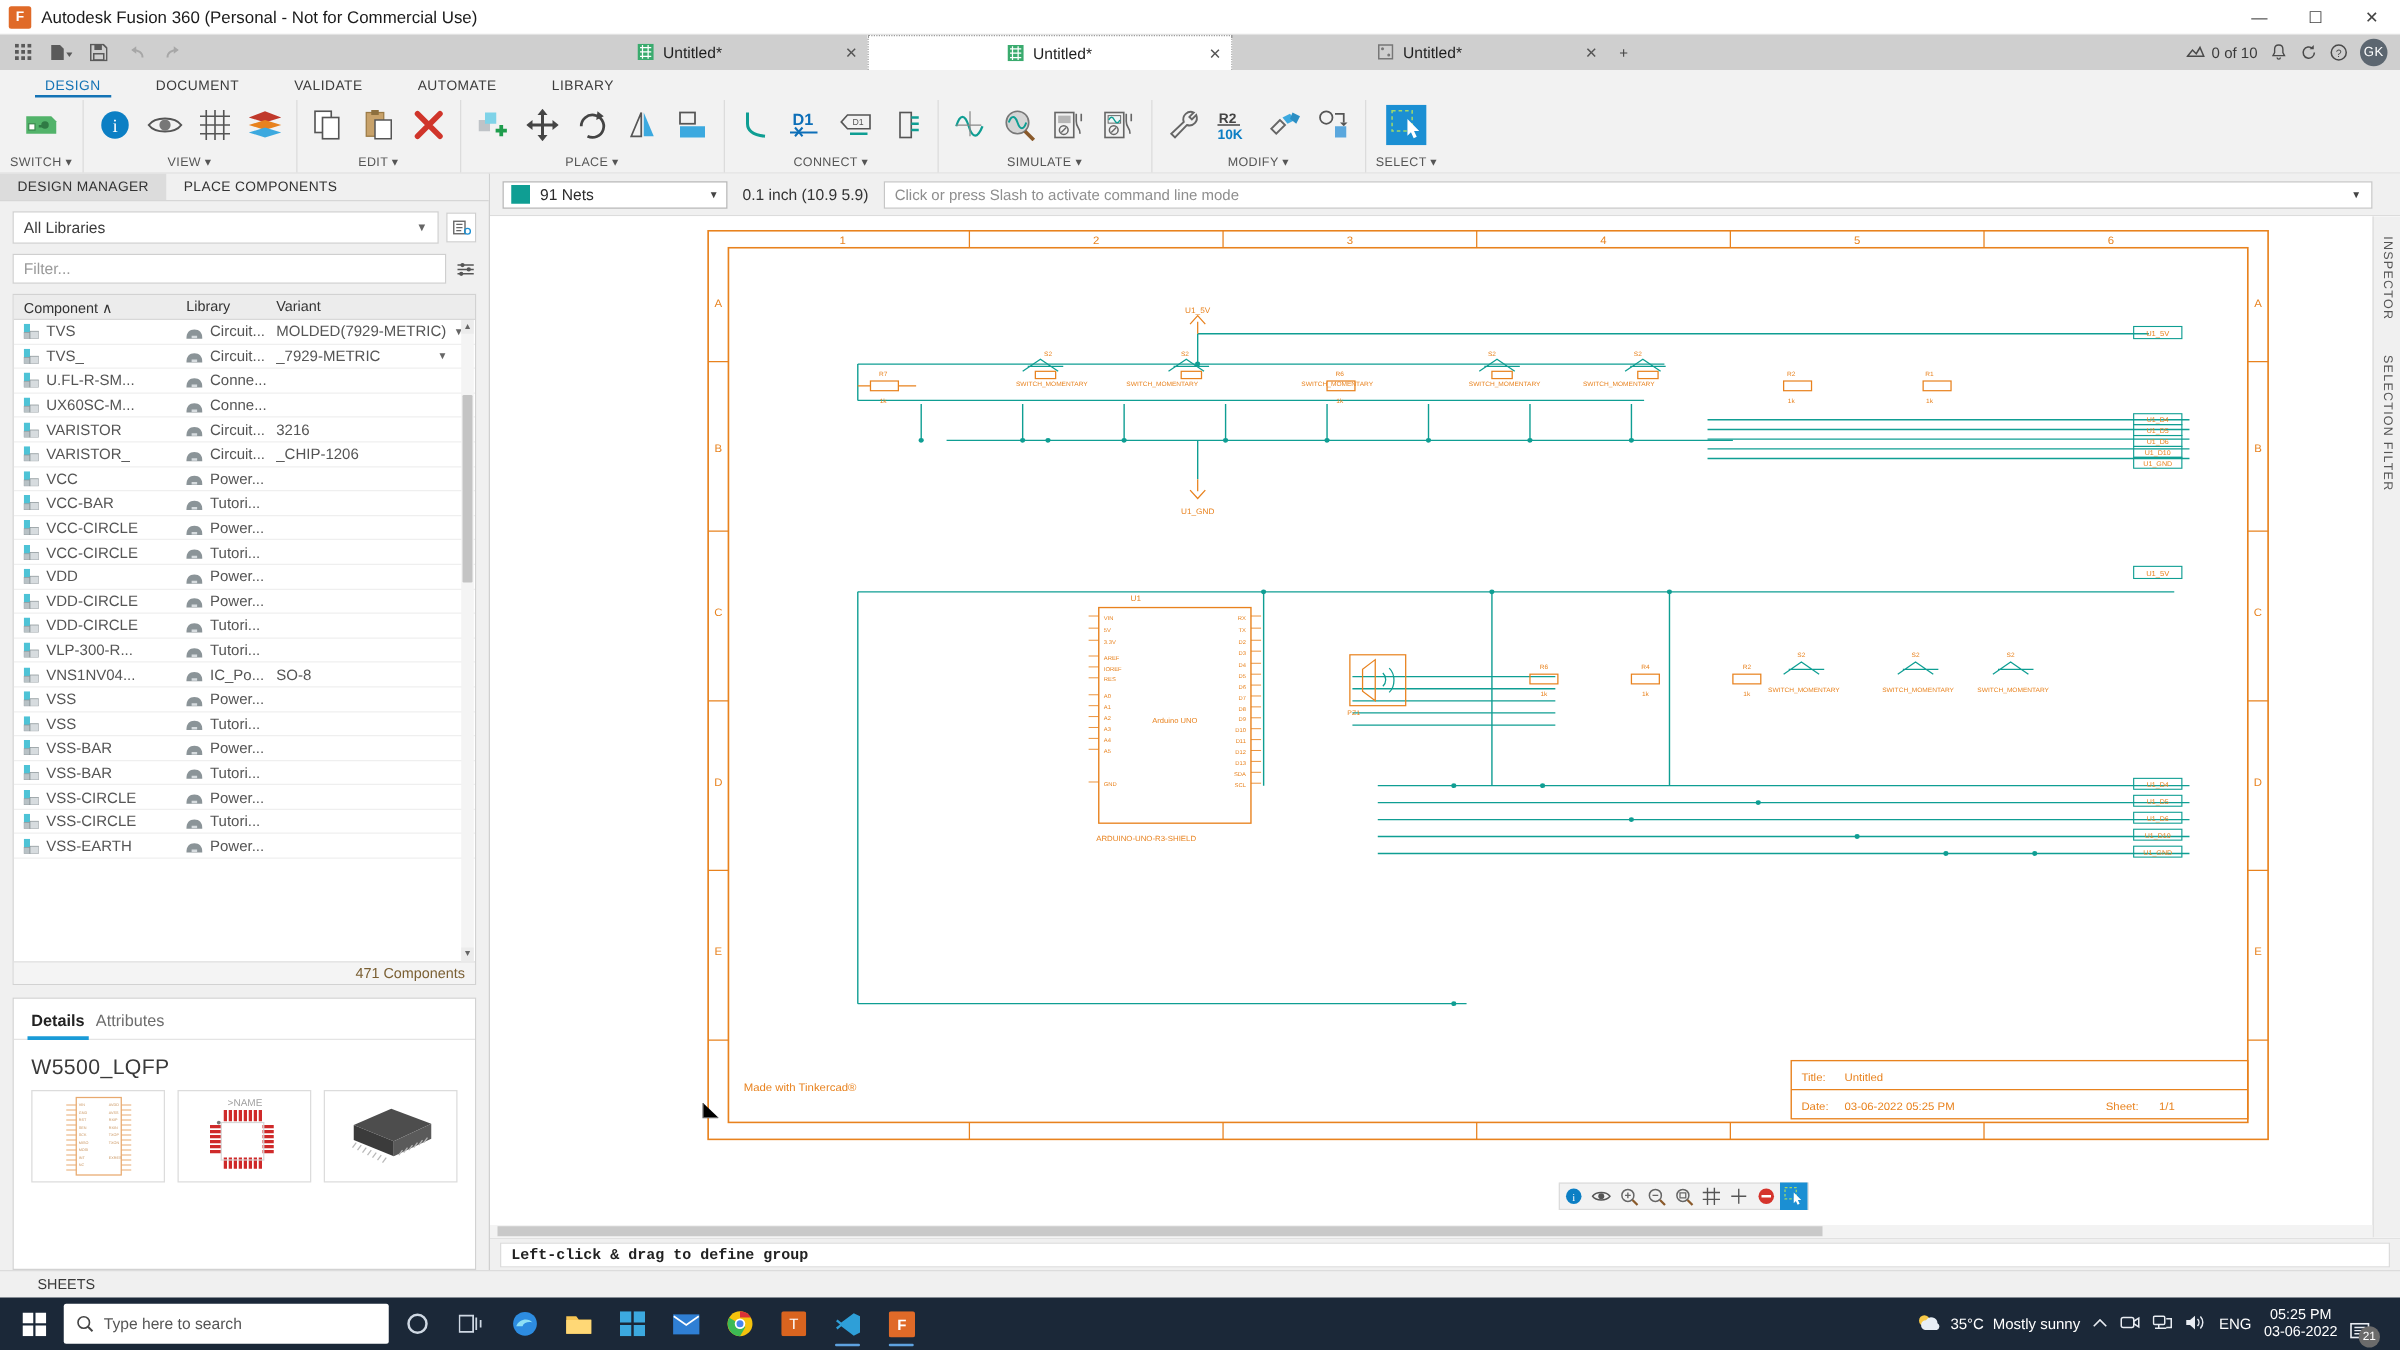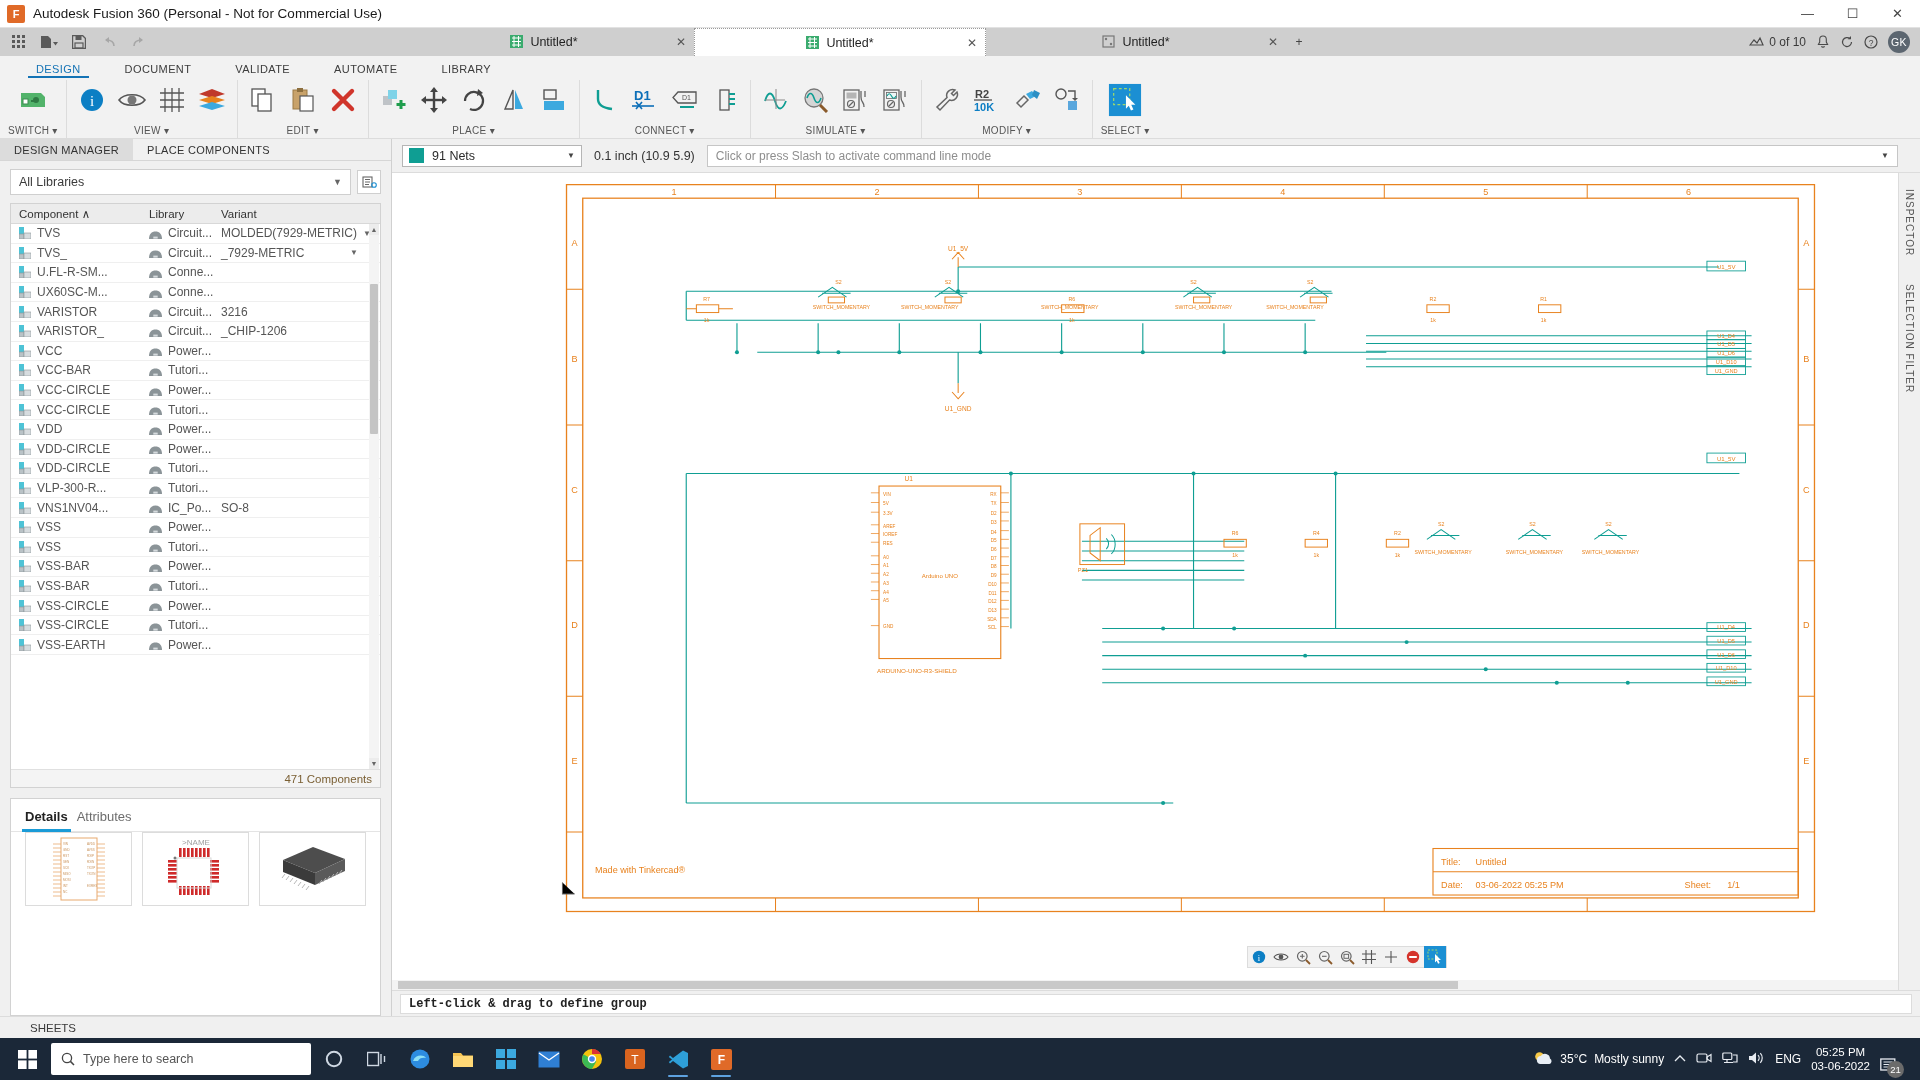--- a/index.html
+++ b/index.html
@@ -522,20 +522,37 @@
         <div class="select-row">
           <div class="select">
             <span>All Libraries</span>
             <span class="chev">▼</span>
           </div>
           <div class="iconbox">
             <svg width="15" height="14" viewBox="0 0 15 14">
                 <rect x="1" y="2" width="9" height="10" fill="none" stroke="#666" stroke-width="1.1"></rect>
                 <path d="M3 4.5h5M3 7h5M3 9.5h4" stroke="#666" stroke-width="1"></path>
                 <circle cx="12" cy="10" r="2.3" fill="none" stroke="#1b8fd3" stroke-width="1.1"></circle>
+              </svg>
+          </div>
+        </div>
+        <div class="filter-row">
+          <div class="filter">
+            <span>Filter...</span>
+          </div>
+          <div class="filter-ico">
+            <svg width="15" height="13" viewBox="0 0 15 13">
+                <g stroke="#555" stroke-width="1.2">
+                  <path d="M1 3h13M1 6.5h13M1 10h13"></path>
+                </g>
+                <g fill="#555">
+                  <circle cx="5" cy="3" r="1.7"></circle>
+                  <circle cx="10" cy="6.5" r="1.7"></circle>
+                  <circle cx="4" cy="10" r="1.7"></circle>
+                </g>
               </svg>
           </div>
         </div>
       </div>
 
       <div class="table-wrap">
         <div class="thead">
           <div class="th c1">Component ∧</div>
           <div class="th c2">Library</div>
           <div class="th c3">Variant</div>
@@ -1006,20 +1023,21 @@
                 </svg>
             </span>
             <span class="sq">
               <svg width="13" height="13" viewBox="0 0 13 13">
                   <circle cx="6.5" cy="6.5" r="5.5" fill="#4a7f9e"></circle>
                   <circle cx="6.5" cy="6.5" r="2" fill="#fff"></circle>
                 </svg>
             </span>
           </div>
         </div>
+        <div class="det-title">W5500_LQFP</div>
         <div class="det-thumbs">
           <div class="thumb">
             <svg width="104" height="70" viewBox="0 0 104 70">
               <rect x="34" y="4" width="36" height="62" fill="none" stroke="#e8a96e" stroke-width="1"></rect>
               <g stroke="#e8a96e" stroke-width=".8">
                 <path d="M26 10h8M26 14h8M26 18h8M26 22h8M26 26h8M26 30h8M26 34h8M26 38h8M26 42h8M26 46h8M26 50h8M26 54h8M26 58h8M26 62h8"></path>
                 <path d="M70 10h8M70 14h8M70 18h8M70 22h8M70 26h8M70 30h8M70 34h8M70 38h8M70 42h8M70 46h8M70 50h8M70 54h8M70 58h8M70 62h8"></path>
               </g>
               <g fill="#c9935c" font-size="3" font-family="Liberation Sans">
                 <text x="36" y="11">VIN</text>

